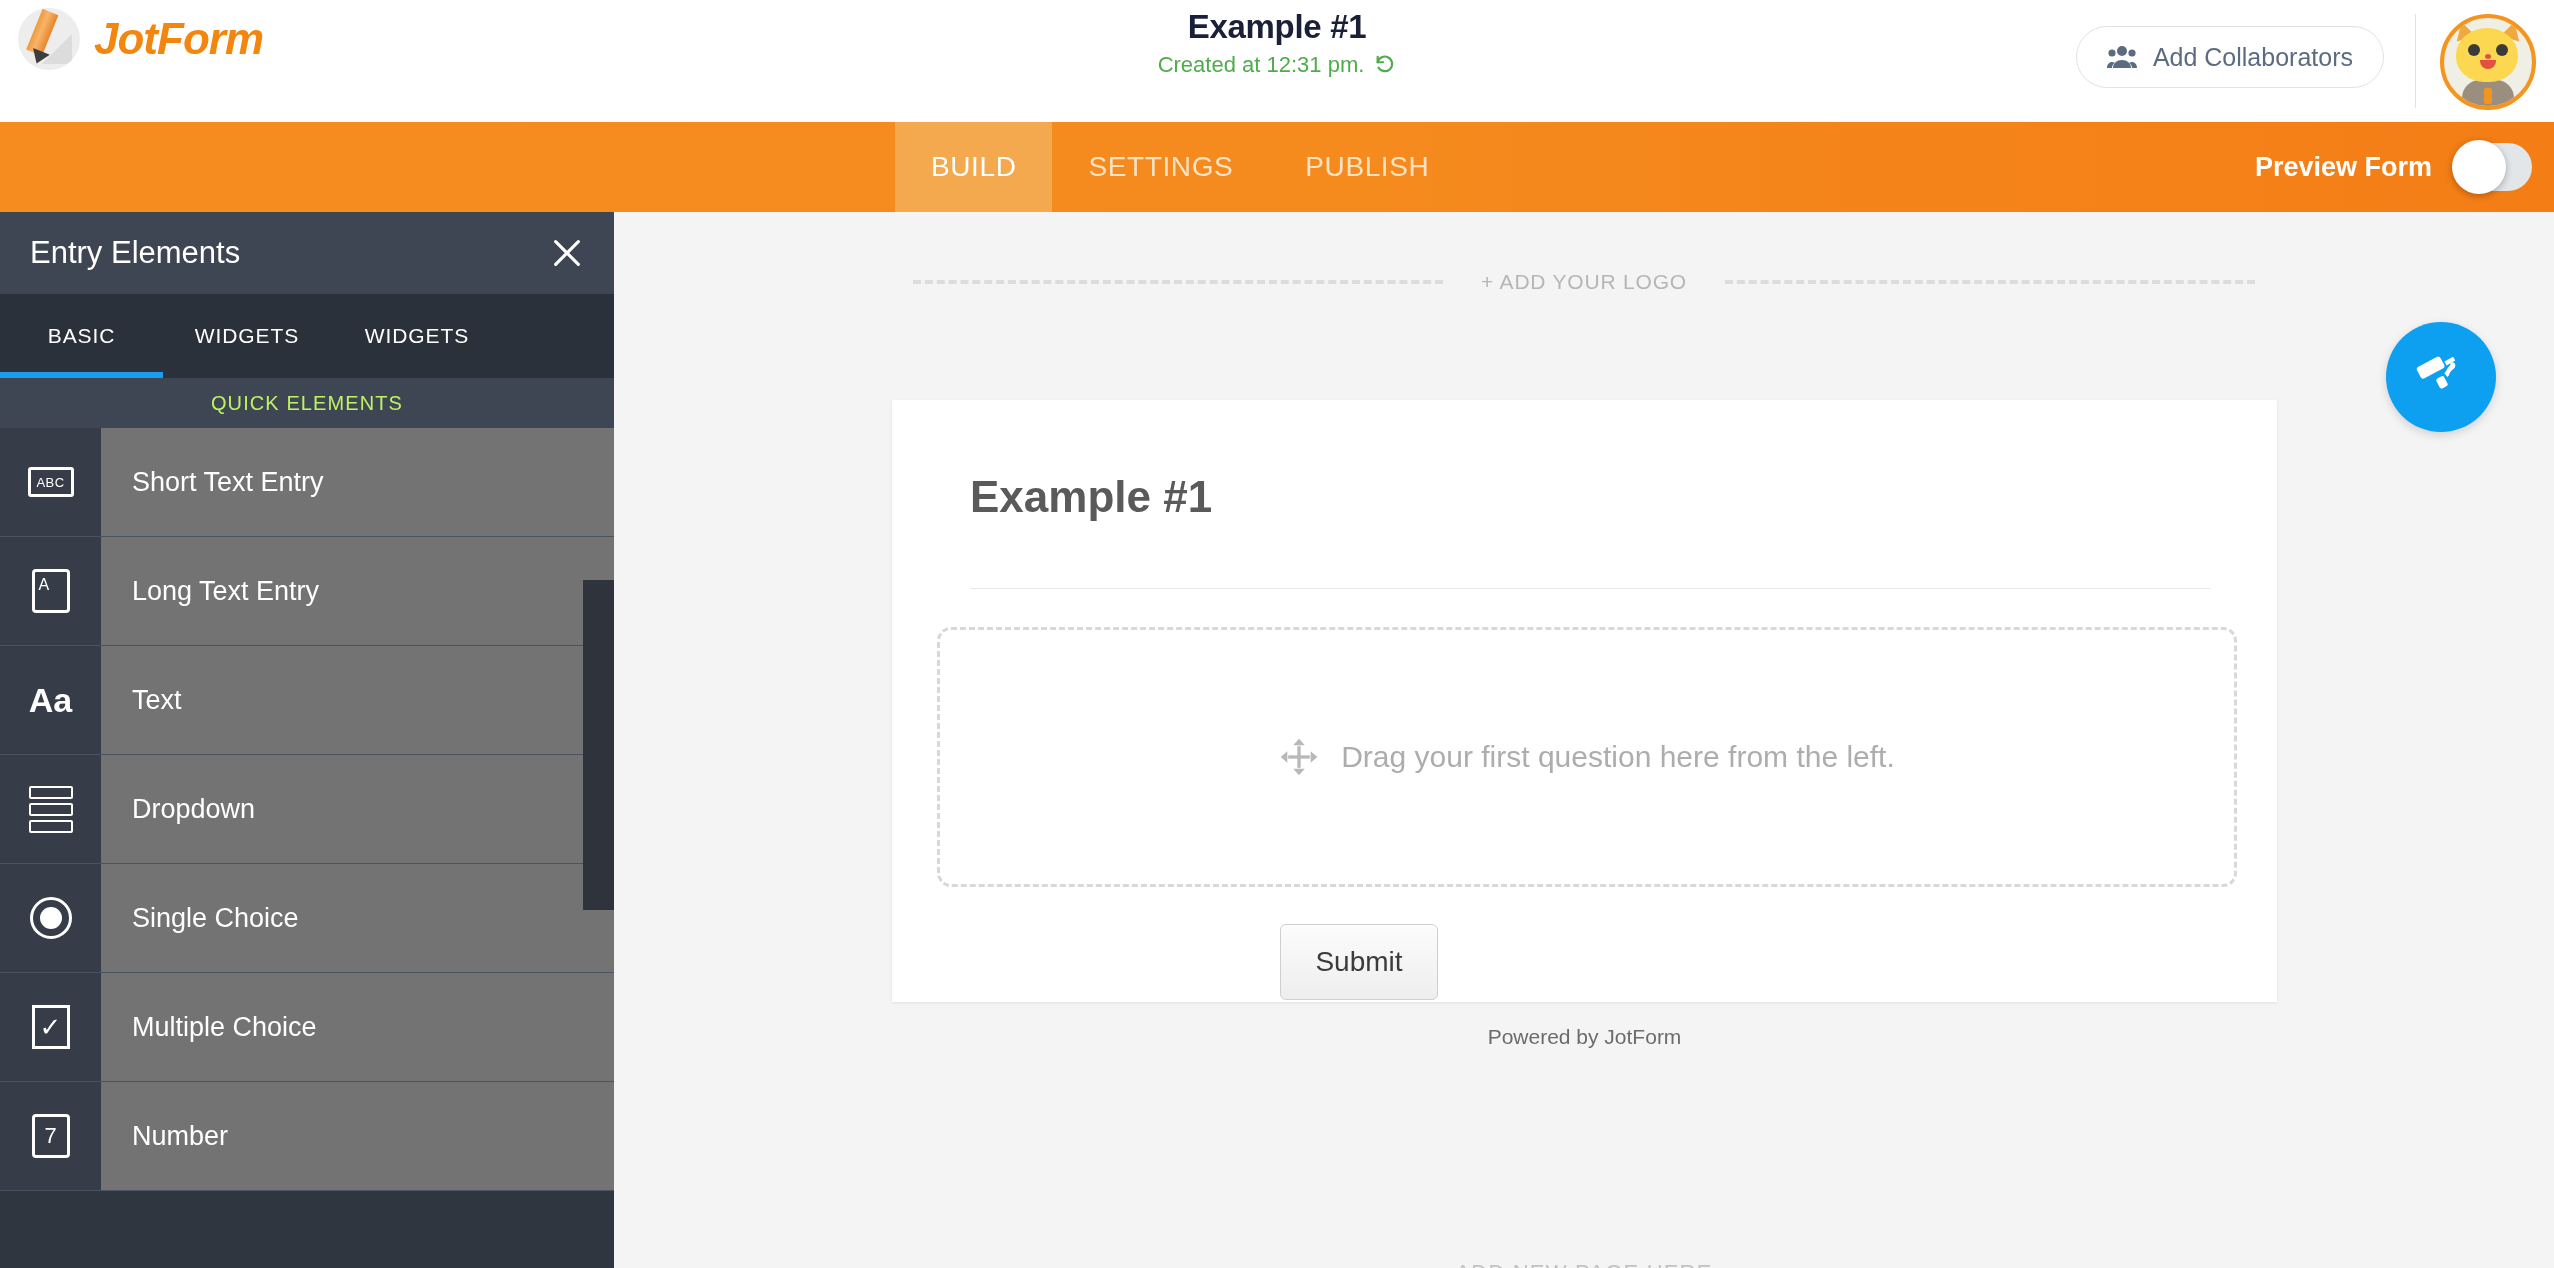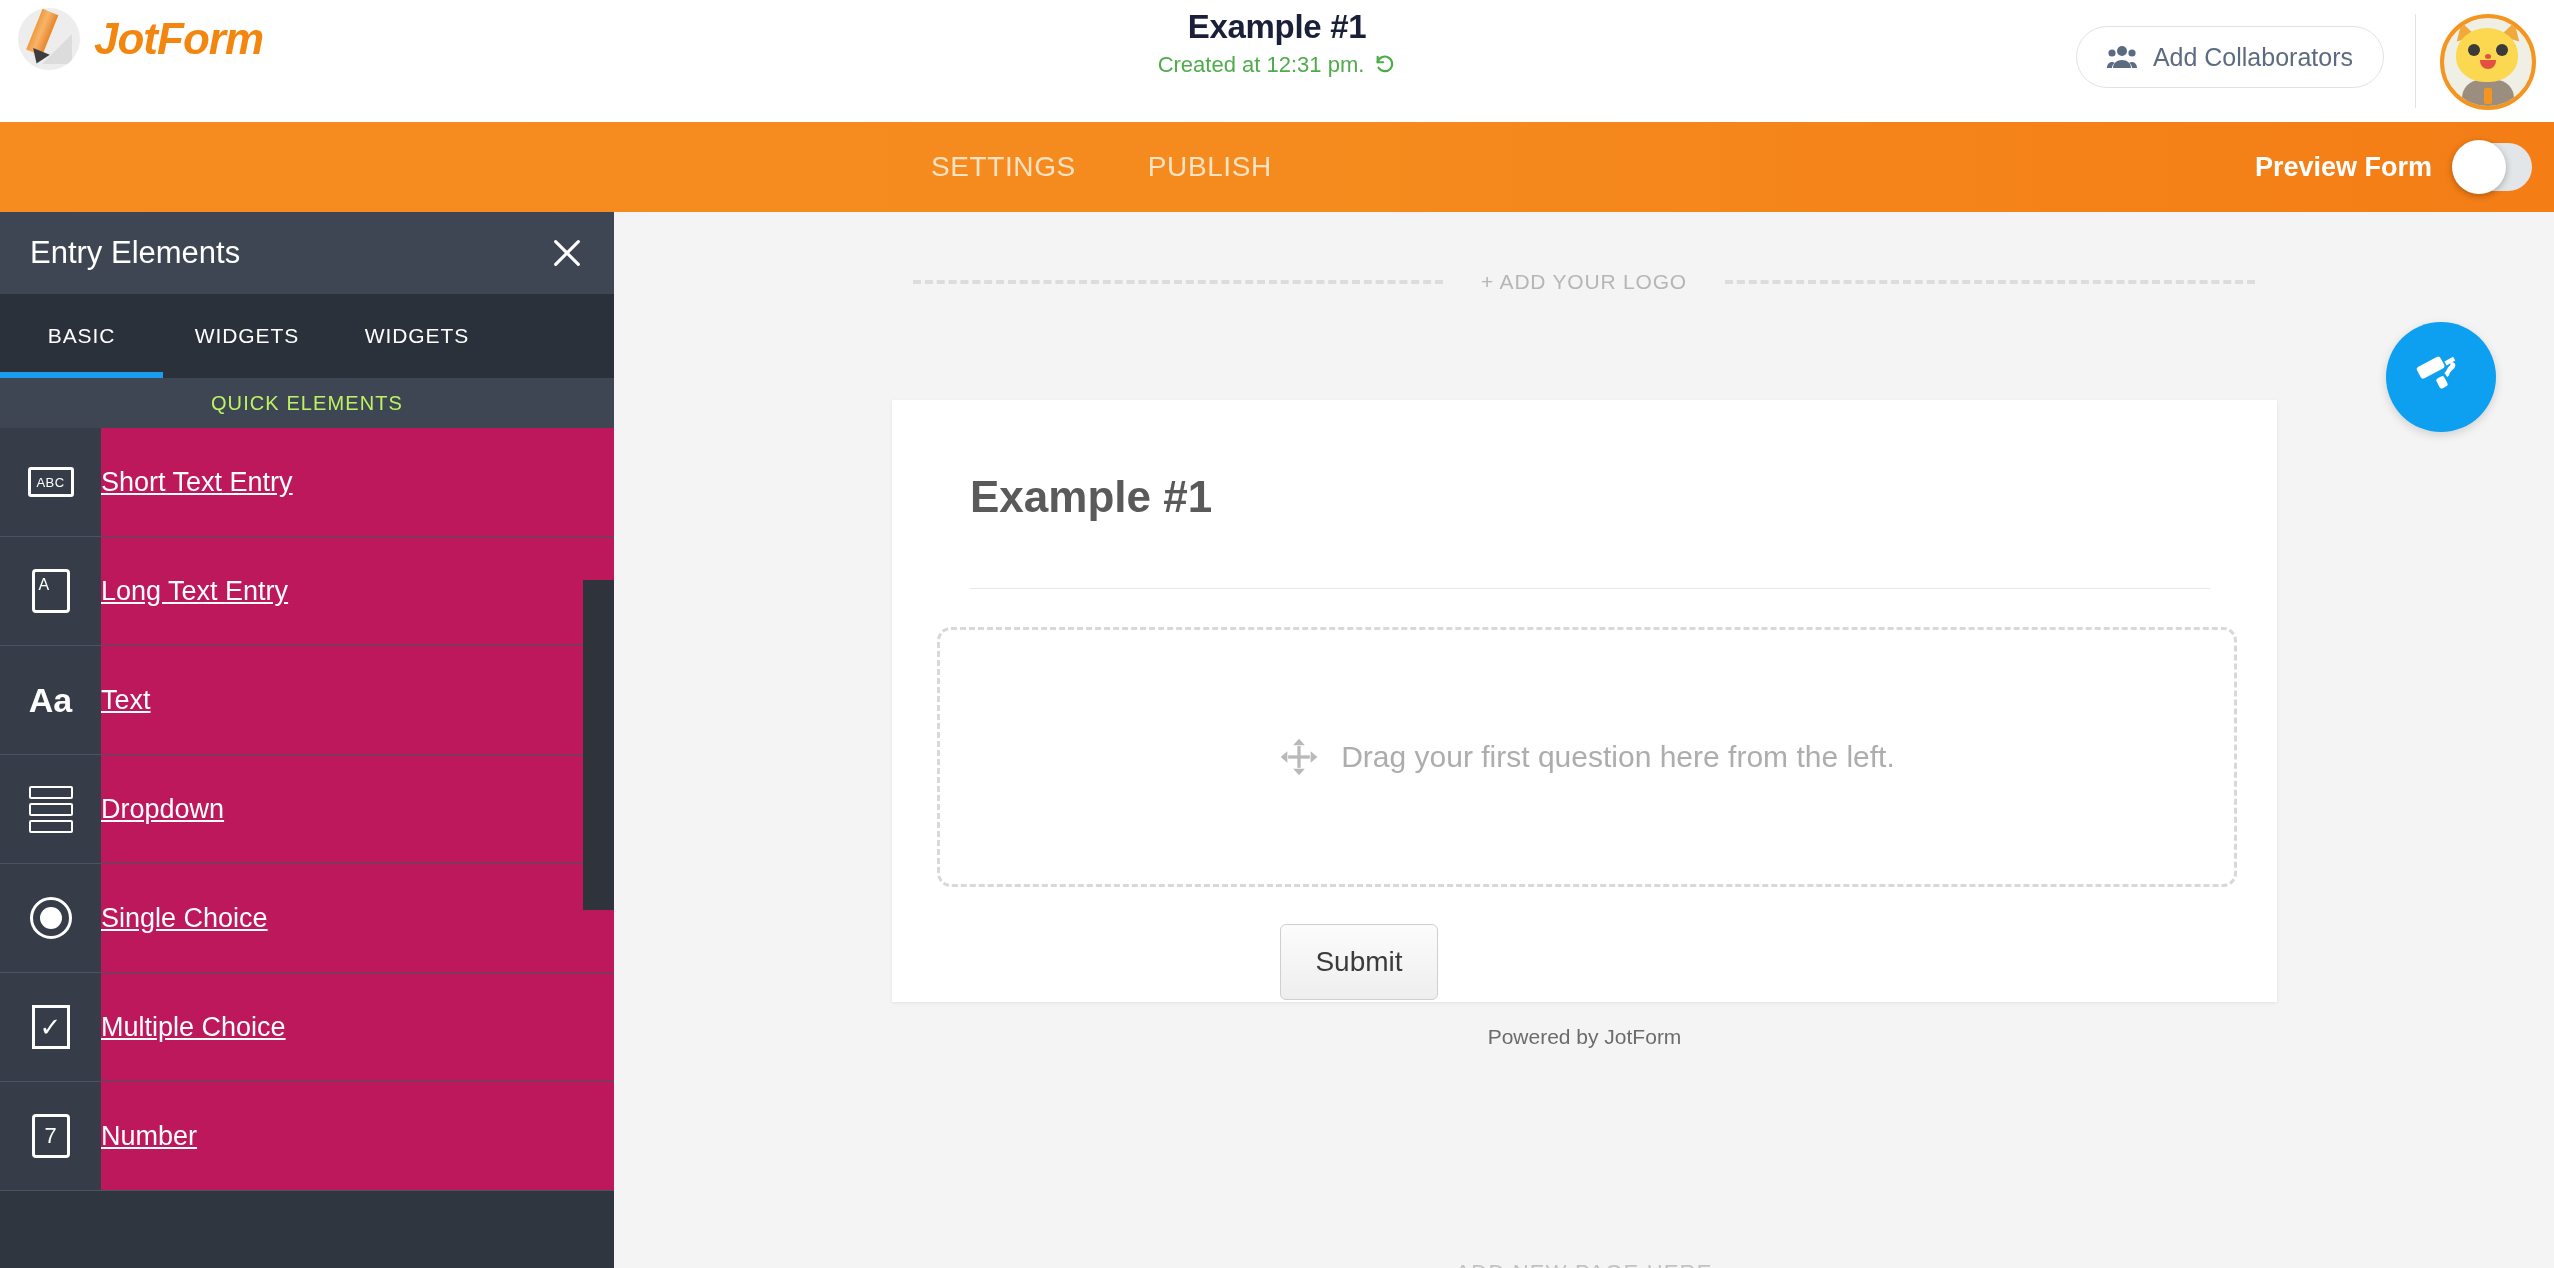--- a/index.html
+++ b/index.html
@@ -142,22 +142,22 @@
   .el-list { position:relative; }
   .el-row {
     display:flex; align-items:stretch; height:109px;
     border-bottom:1px solid #4a5362; cursor:pointer;
   }
   .el-icon {
     width:101px; background:#363d49; display:flex; align-items:center; justify-content:center;
     color:#ffffff; flex:none;
   }
   .el-label {
-    flex:1; background:#be185d; display:flex; align-items:center;
-    font-size:27px; color:#ffffff;text-decoration:underline;
+    flex:1; background:#737373; display:flex; align-items:center;
+    padding-left:31px; font-size:27px; color:#ffffff;
   }
   .sb-scrollbar {
     position:absolute; right:0; top:368px; width:31px; height:330px;
     background:#2e333c;
   }
   .glyph-aa { font-size:34px; font-weight:bold; }
   .glyph-box {
     width:38px; height:44px; border:3px solid #fff; border-radius:4px;
     display:flex; align-items:center; justify-content:center; font-size:22px;
   }
@@ -276,20 +276,21 @@
     <div class="cat-face"></div>
     <div class="eye l"></div>
     <div class="eye r"></div>
     <div class="nose"></div>
     <div class="mouth"></div>
   </div>
 </div>
 
 <div class="navbar">
   <div class="nav-tabs">
+    <div class="nav-tab active">BUILD</div>
     <div class="nav-tab">SETTINGS</div>
     <div class="nav-tab">PUBLISH</div>
   </div>
   <div class="preview-wrap">
     <span class="preview-label">Preview Form</span>
     <div class="toggle">
       <div class="toggle-knob"></div>
     </div>
   </div>
 </div>

